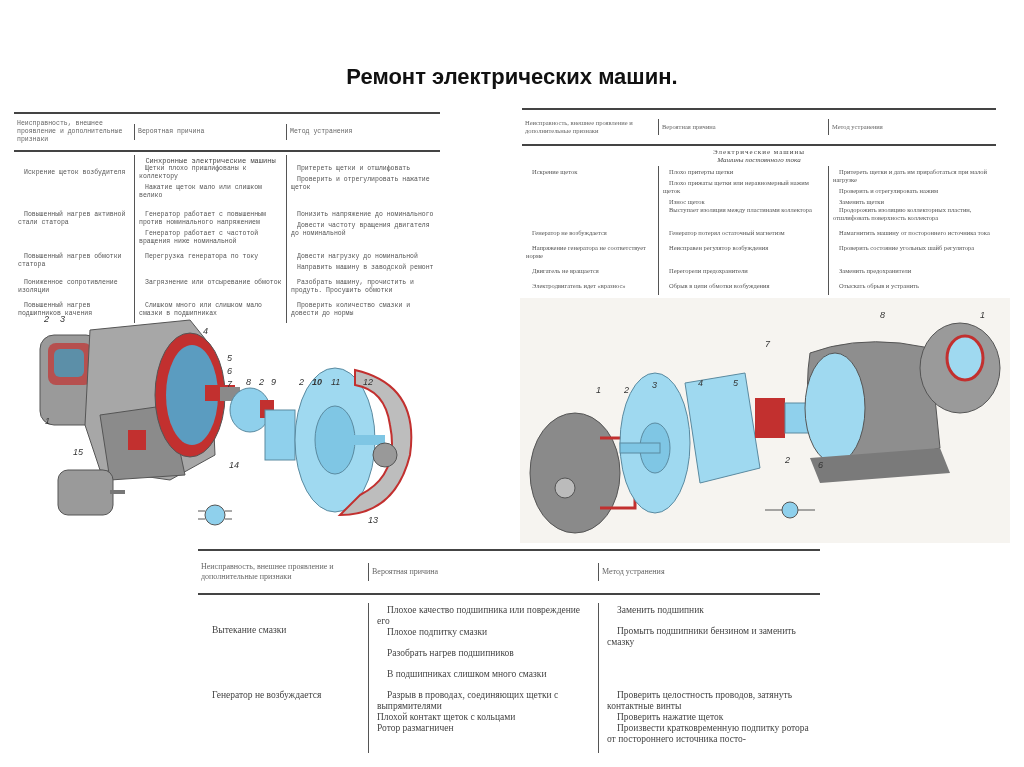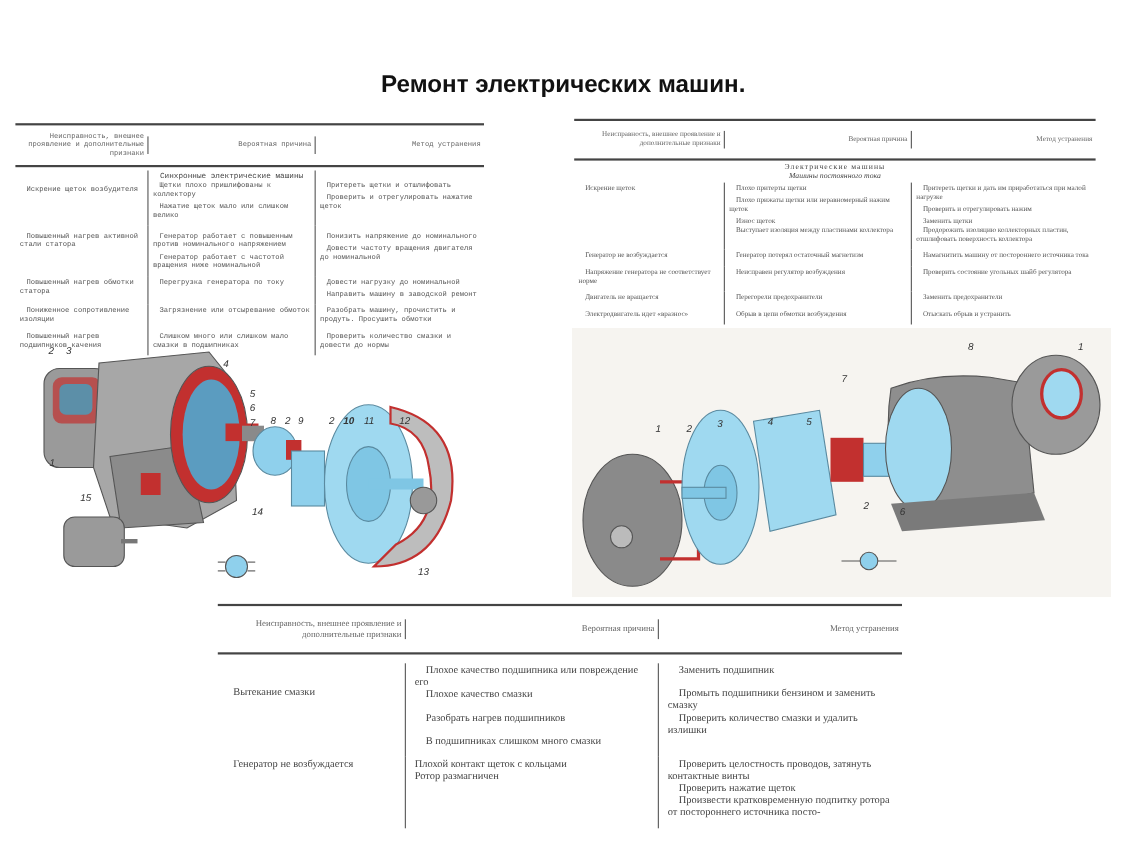--- a/index.html
+++ b/index.html
@@ -7,21 +7,21 @@
     width: 1024px; height: 767px; position: relative; overflow: hidden;
     font-family: "Liberation Serif", serif; color: #3a3a3a;
   }
   .title {
     position: absolute; left: 0; width: 1024px; top: 64px; text-align: center;
     font-family: "Liberation Sans", sans-serif; font-weight: bold; font-size: 22px; color: #111;
   }
   .ftable { position: absolute; font-size: 6.5px; line-height: 8px; color: #555; }
   .ftable .hdr {
     display: flex; border-top: 2px solid #444; border-bottom: 2px solid #444;
-    align-items: center; text-align: right; color: #666;
+    align-items: center; text-align: left; color: #666;
   }
   .ftable .hdr > div { padding: 4px 3px; box-sizing: border-box; }
   .ftable .hdr > div + div { border-left: 1px solid #555; }
   .ftable .section { text-align: center; font-size: 7px; color: #444; }
   .ftable .section.italic { font-style: italic; }
   .ftable .row { display: flex; }
   .ftable .row > div { box-sizing: border-box; padding: 2px 4px; }
   .ftable .row > div + div { border-left: 1px solid #555; }
   .ftable .line { text-indent: 6px; margin-bottom: 3px; }
 
@@ -221,21 +221,21 @@
 <span class="label" style="left:246px; top:377px;">8</span>
 <span class="label" style="left:259px; top:377px;">2</span>
 <span class="label" style="left:271px; top:377px;">9</span>
 <span class="label" style="left:299px; top:377px;">2</span>
 <span class="label" style="left:312px; top:377px;font-weight:bold;">10</span>
 <span class="label" style="left:331px; top:377px;">11</span>
 <span class="label" style="left:363px; top:377px;">12</span>
 <span class="label" style="left:45px; top:416px;">1</span>
 <span class="label" style="left:73px; top:447px;">15</span>
 <span class="label" style="left:229px; top:460px;">14</span>
-<span class="label" style="left:380px; top:515px;">13</span>
+<span class="label" style="left:368px; top:515px;">13</span>
 
 <svg class="illus" style="left:520px; top:298px;" width="490" height="245" viewBox="0 0 490 245">
   <rect x="0" y="0" width="490" height="245" fill="#f6f4f0"></rect>
 
   <ellipse cx="55" cy="175" rx="45" ry="60" fill="#8a8a8a" stroke="#555"></ellipse>
   <path d="M80 140 L115 140 L115 210 L80 210" fill="none" stroke="#c2302f" stroke-width="3"></path>
   <circle cx="45" cy="190" r="10" fill="#bbb" stroke="#555"></circle>
 
   <ellipse cx="135" cy="145" rx="35" ry="70" fill="#9fd9f0" stroke="#5a8aa0"></ellipse>
   <ellipse cx="135" cy="150" rx="15" ry="25" fill="#7fc6e4" stroke="#5a8aa0"></ellipse>
@@ -272,35 +272,35 @@
     <div style="width:170px">Неисправность, внешнее проявление и дополнительные признаки</div>
     <div style="width:230px">Вероятная причина</div>
     <div style="width:222px">Метод устранения</div>
   </div>
   <div class="row" style="margin-top:8px;">
     <div style="width:170px; padding-top:22px;">
         <div class="line">Вытекание смазки</div>
       </div>
     <div style="width:230px; padding-left:8px;">
       <div class="line" style="margin-bottom:0">Плохое качество подшипника или повреждение его</div>
-      <div class="line" style="margin-bottom:10px">Плохое качество смазки</div>
+      <div class="line" style="margin-bottom:10px">Плохое подпитку смазки</div>
       <div class="line" style="margin-bottom:10px">Разобрать нагрев подшипников</div>
       <div class="line">В подшипниках слишком много смазки</div>
     </div>
     <div style="width:222px; padding-left:8px;">
       <div class="line" style="margin-bottom:10px">Заменить подшипник</div>
       <div class="line" style="margin-bottom:0">Промыть подшипники бензином и заменить смазку</div>
-      <div class="line">Проверить количество смазки и удалить излишки</div>
     </div>
   </div>
   <div class="row">
     <div style="width:170px; padding-top:2px;">
         <div class="line">Генератор не возбуждается</div>
       </div>
     <div style="width:230px; padding-left:8px;">
+      <div class="line" style="margin-bottom:0">Разрыв в проводах, соединяющих щетки с выпрямителями</div>
       <div class="line" style="margin-bottom:0; text-indent:0">Плохой контакт щеток с кольцами</div>
       <div class="line" style="text-indent:0">Ротор размагничен</div>
     </div>
     <div style="width:222px; padding-left:8px;">
       <div class="line" style="margin-bottom:0">Проверить целостность проводов, затянуть контактные винты</div>
       <div class="line" style="margin-bottom:0">Проверить нажатие щеток</div>
       <div class="line">Произвести кратковременную подпитку ротора от постороннего источника посто-</div>
     </div>
   </div>
 </div>

